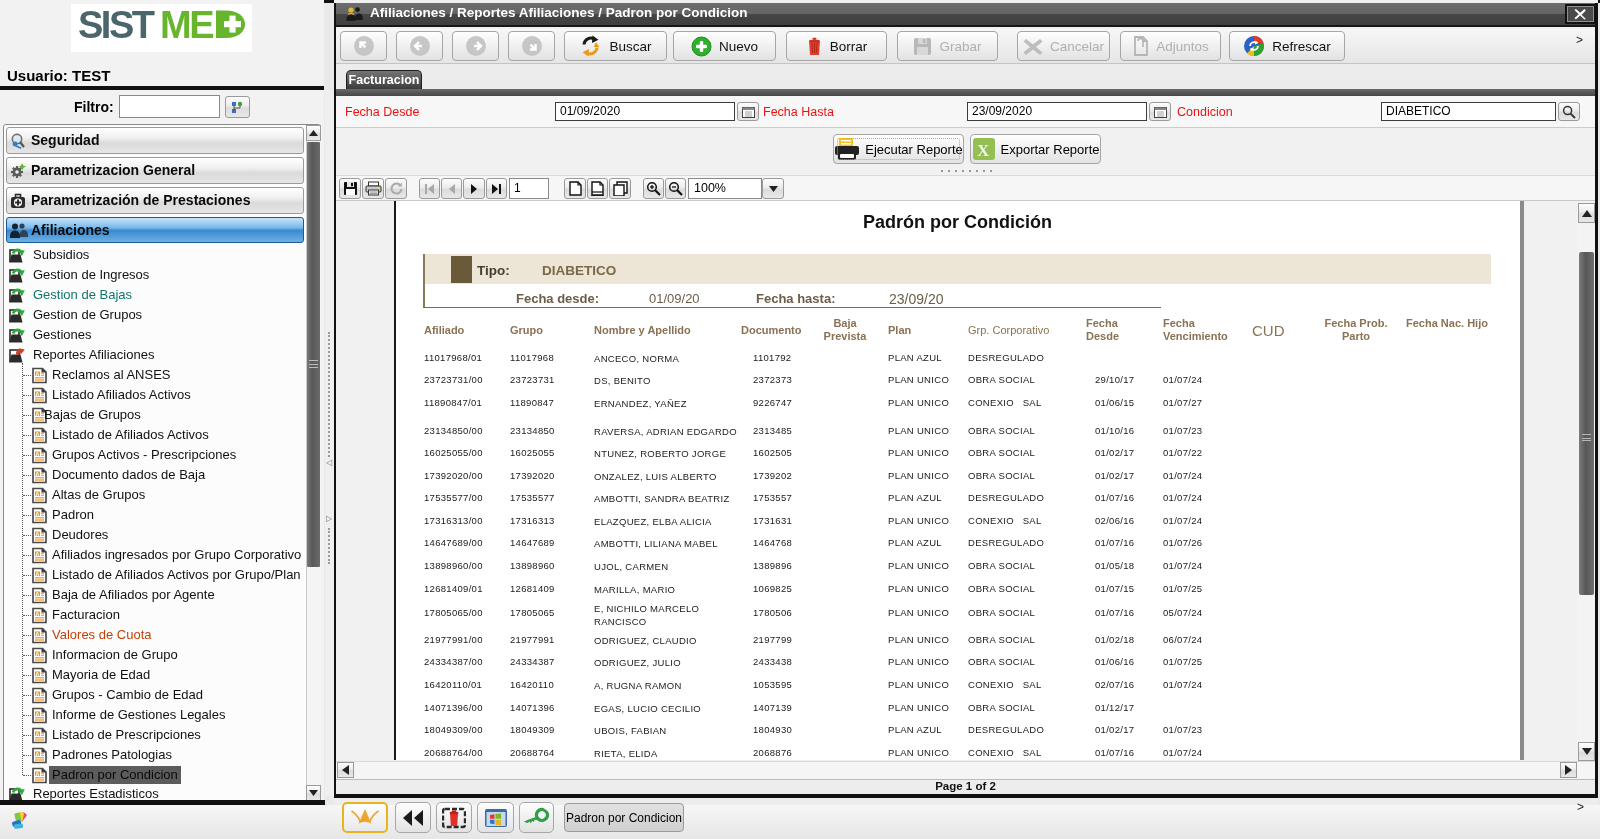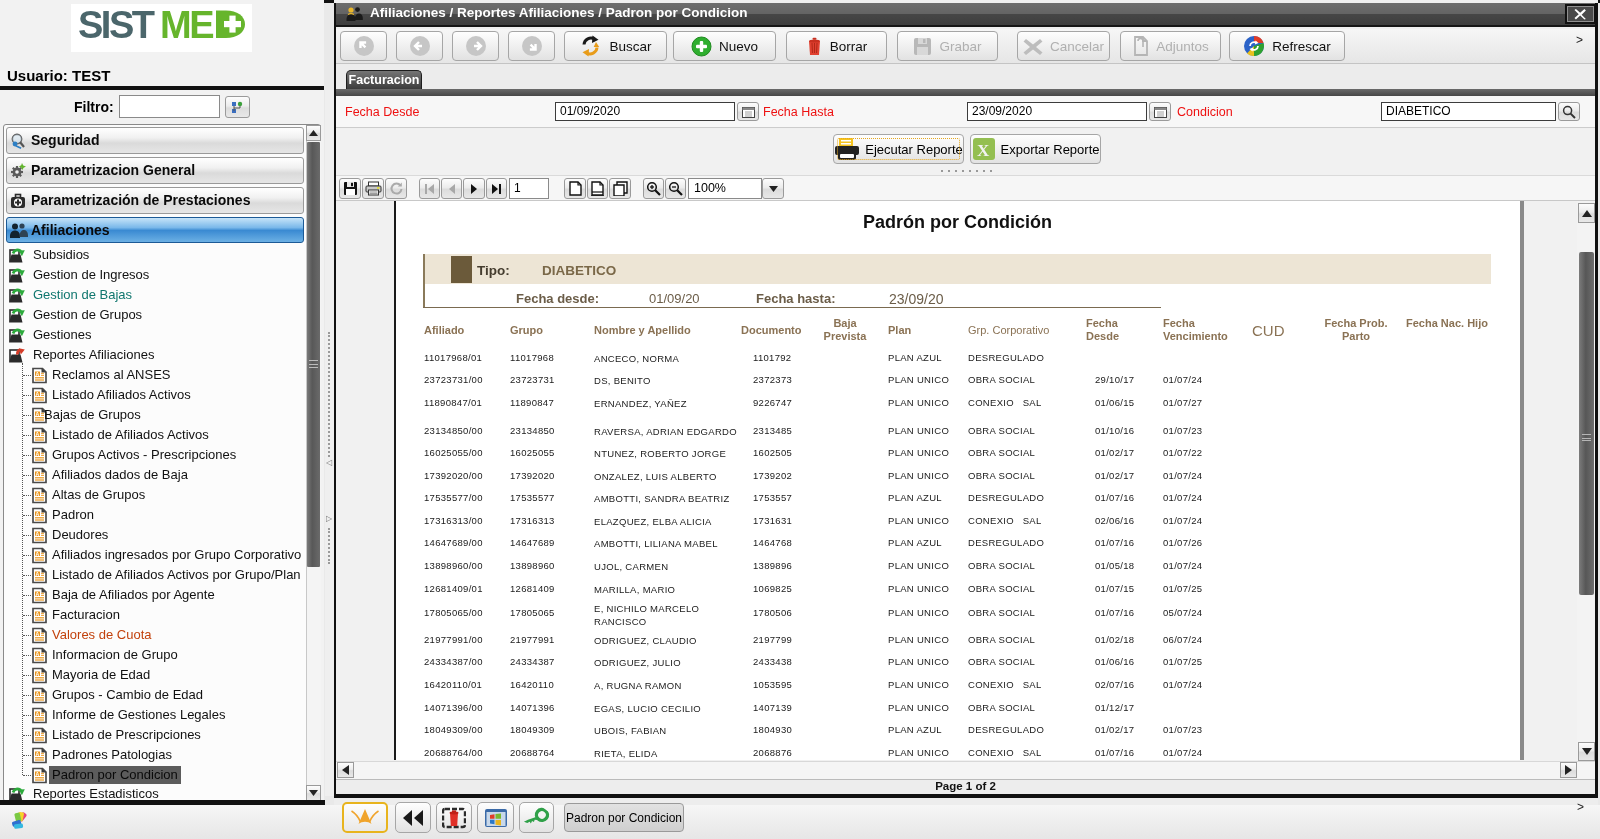--- a/index.html
+++ b/index.html
@@ -219,21 +219,21 @@
       <path d="M2 1.5h9.5L15 5v10.5H2z" fill="#fff" stroke="#4a4a4a" stroke-width="1.7"></path>
       <path d="M10.5 1l4.5 4.5h-4.5z" fill="#3a3a3a"></path>
       <rect x="4" y="4.5" width="5" height="4.5" fill="#e8951e"></rect>
       <text x="4.5" y="8.6" font-size="5.2" font-weight="bold" fill="#fff" font-family="Liberation Sans">A</text>
       <rect x="10" y="5.8" width="3" height="1" fill="#e8951e"></rect>
       <rect x="10" y="7.8" width="3" height="1" fill="#e8951e"></rect>
       <rect x="4" y="10.2" width="9" height="1.2" fill="#e8951e"></rect>
       <rect x="4" y="12.4" width="9" height="1.2" fill="#e8951e"></rect>
     </svg>
   </div>
-<div class="ab" style="left:52px;top:467px;font-size:13px;line-height:16px;color:#111">Afiliados dados de Baja</div>
+<div class="ab" style="left:52px;top:467px;font-size:13px;line-height:16px;color:#111">Documento dados de Baja</div>
 <div class="ab" style="left:23px;top:495px;width:8px;height:1px;border-top:1px dotted #555"></div>
 <div class="ab" style="left:31px;top:487px">
     <svg width="17" height="17" viewBox="0 0 17 17">
       <path d="M2 1.5h9.5L15 5v10.5H2z" fill="#fff" stroke="#4a4a4a" stroke-width="1.7"></path>
       <path d="M10.5 1l4.5 4.5h-4.5z" fill="#3a3a3a"></path>
       <rect x="4" y="4.5" width="5" height="4.5" fill="#e8951e"></rect>
       <text x="4.5" y="8.6" font-size="5.2" font-weight="bold" fill="#fff" font-family="Liberation Sans">A</text>
       <rect x="10" y="5.8" width="3" height="1" fill="#e8951e"></rect>
       <rect x="10" y="7.8" width="3" height="1" fill="#e8951e"></rect>
       <rect x="4" y="10.2" width="9" height="1.2" fill="#e8951e"></rect>

